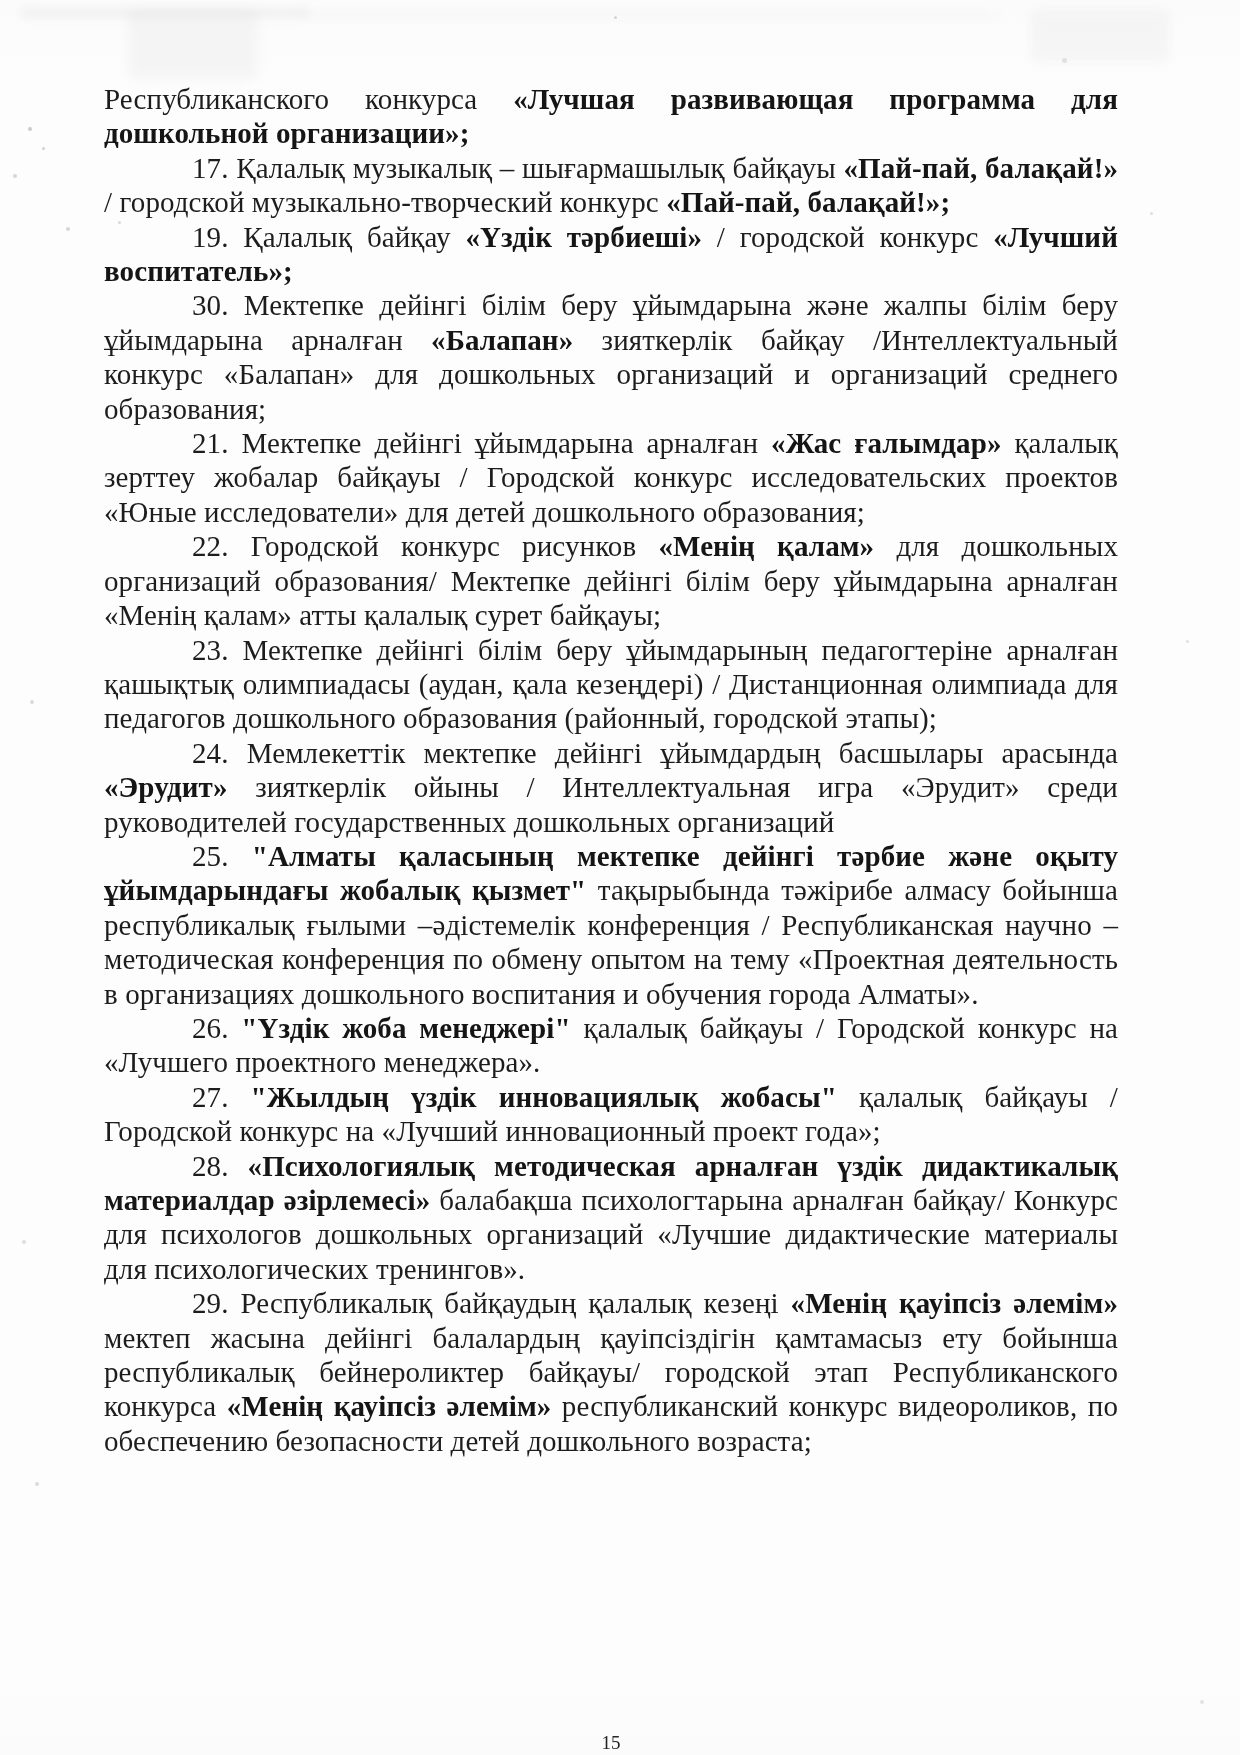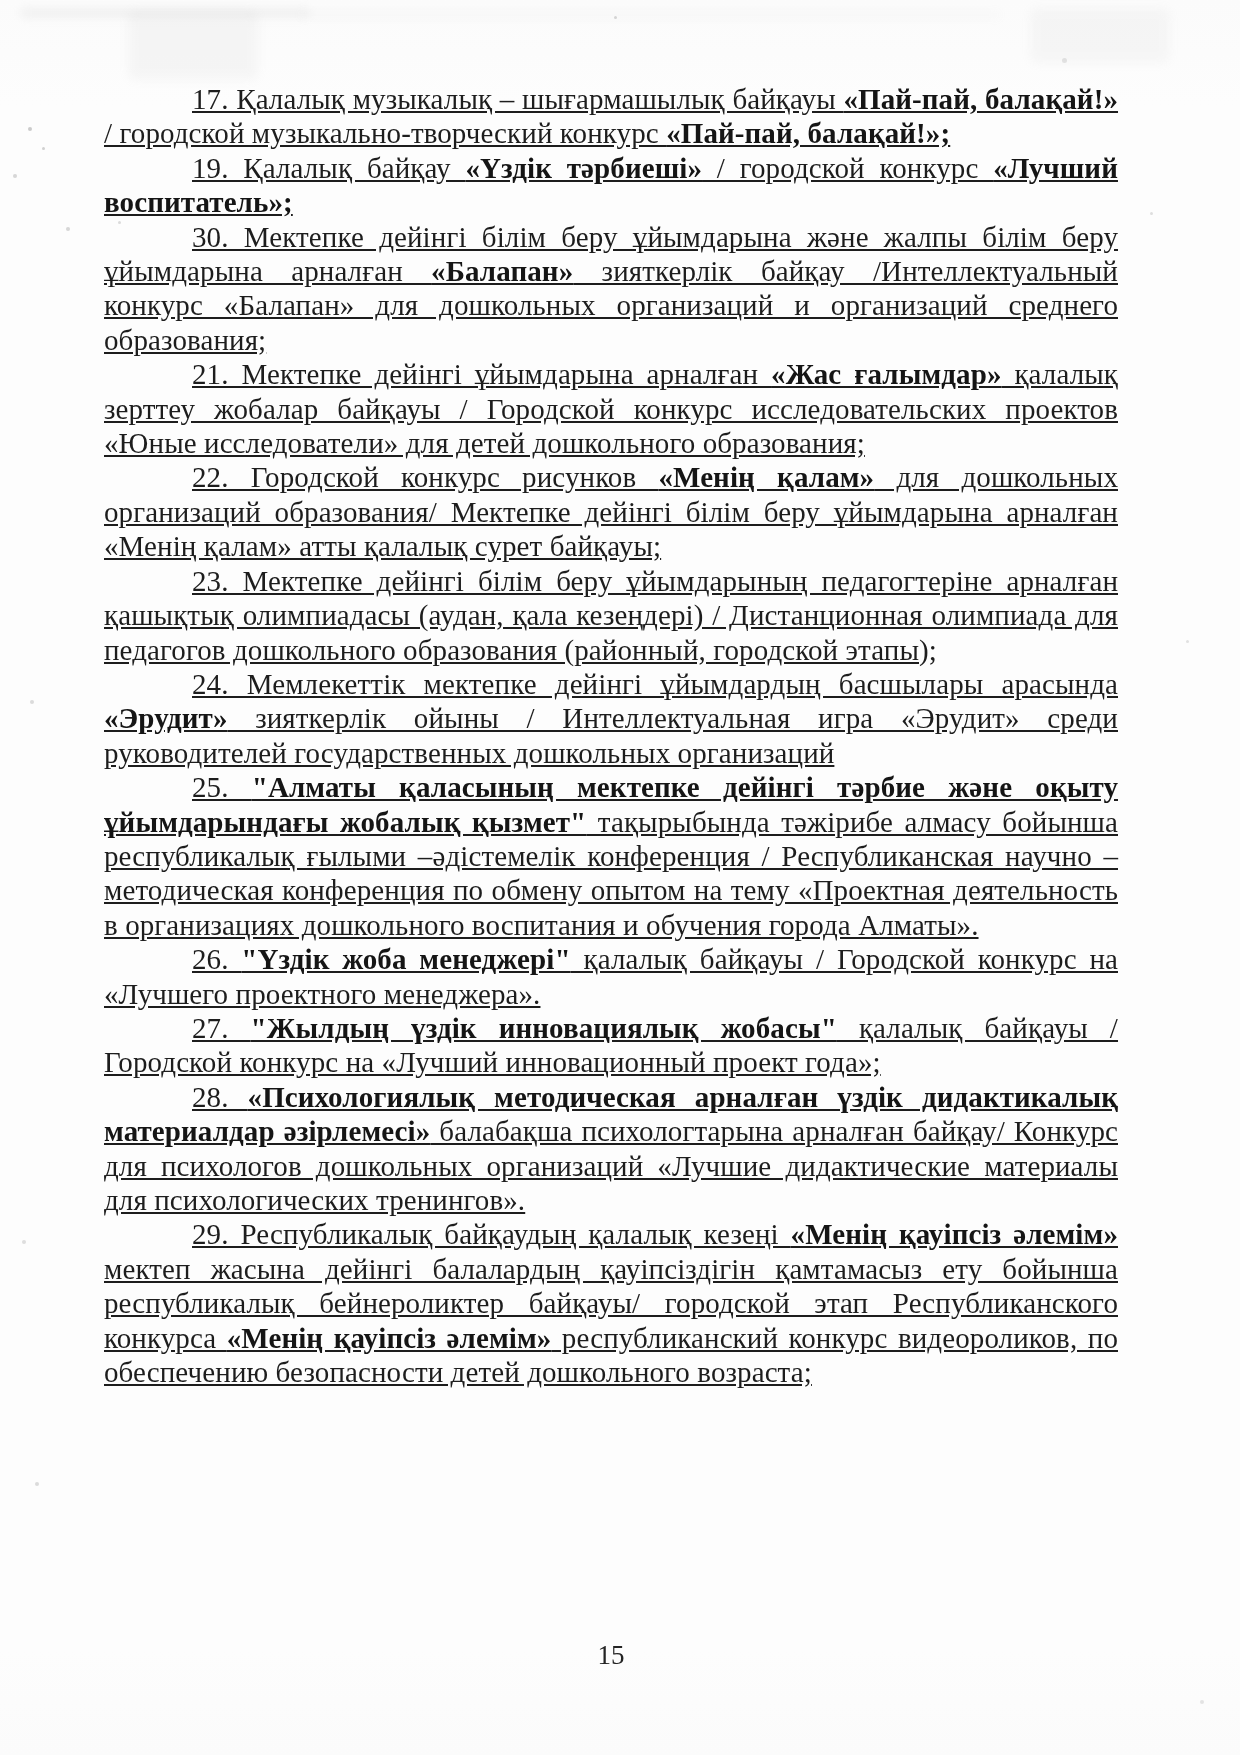--- a/index.html
+++ b/index.html
@@ -29,33 +29,32 @@
     line-height: 34.4px;
     text-align: justify;
     letter-spacing: 0.1px;
   }
   .content p {
     margin: 0;
     padding: 0;
   }
   .content p.indent {
     text-indent: 88px;
-    text-decoration: underline;
   }
   .bold {
     font-weight: bold;
     color: #151515;
   }
   .pagenum {
     position: absolute;
     left: 104px;
-    top: 1640px;
+    top: 1732px;
     width: 1014px;
     text-align: center;
-    font-size: 27px;
+    font-size: 19px;
     color: #242424;
   }
   .speck {
     position: absolute;
     background: #8e8e8e;
     border-radius: 50%;
   }
   .smudge {
     position: absolute;
     background: #b9b9b9;
@@ -80,20 +79,21 @@
       <div class="speck" style="left: 614px; top: 16px; width: 3px; height: 3px; opacity: 0.35;"></div>
       <div class="speck" style="left: 1062px; top: 58px; width: 5px; height: 5px; opacity: 0.22;"></div>
       <div class="speck" style="left: 1150px; top: 212px; width: 3px; height: 3px; opacity: 0.28;"></div>
       <div class="speck" style="left: 30px; top: 700px; width: 4px; height: 4px; opacity: 0.3;"></div>
       <div class="speck" style="left: 1186px; top: 640px; width: 3px; height: 3px; opacity: 0.25;"></div>
       <div class="speck" style="left: 22px; top: 1240px; width: 4px; height: 4px; opacity: 0.28;"></div>
       <div class="speck" style="left: 35px; top: 1482px; width: 4px; height: 4px; opacity: 0.3;"></div>
       <div class="speck" style="left: 1200px; top: 1700px; width: 4px; height: 4px; opacity: 0.22;"></div>
     </div>
   <div class="content" id="doc-body">
+      <p class=""><span>Республиканского конкурса </span><span class="bold">«Лучшая развивающая программа для дошкольной организации»;</span></p>
       <p class="indent"><span>17. Қалалық музыкалық – шығармашылық байқауы </span><span class="bold">«Пай-пай, балақай!»</span><span> / городской музыкально-творческий конкурс </span><span class="bold">«Пай-пай, балақай!»;</span></p>
       <p class="indent"><span>19. Қалалық байқау </span><span class="bold">«Үздік тәрбиеші»</span><span> / городской конкурс </span><span class="bold">«Лучший воспитатель»;</span></p>
       <p class="indent"><span>30. Мектепке дейінгі білім беру ұйымдарына және жалпы білім беру ұйымдарына арналған </span><span class="bold">«Балапан»</span><span> зияткерлік байқау /Интеллектуальный конкурс «Балапан» для дошкольных организаций и организаций среднего образования;</span></p>
       <p class="indent"><span>21. Мектепке дейінгі ұйымдарына арналған </span><span class="bold">«Жас ғалымдар»</span><span> қалалық зерттеу жобалар байқауы / Городской конкурс исследовательских проектов «Юные исследователи» для детей дошкольного образования;</span></p>
       <p class="indent"><span>22. Городской конкурс рисунков </span><span class="bold">«Менің қалам»</span><span> для дошкольных организаций образования/ Мектепке дейінгі білім беру ұйымдарына арналған «Менің қалам» атты қалалық сурет байқауы;</span></p>
       <p class="indent"><span>23. Мектепке дейінгі білім беру ұйымдарының педагогтеріне арналған қашықтық олимпиадасы (аудан, қала кезеңдері) / Дистанционная олимпиада для педагогов дошкольного образования (районный, городской этапы);</span></p>
       <p class="indent"><span>24. Мемлекеттік мектепке дейінгі ұйымдардың басшылары арасында </span><span class="bold">«Эрудит»</span><span> зияткерлік ойыны / Интеллектуальная игра «Эрудит» среди руководителей государственных дошкольных организаций</span></p>
       <p class="indent"><span>25. </span><span class="bold">"Алматы қаласының мектепке дейінгі тәрбие және оқыту ұйымдарындағы жобалық қызмет"</span><span> тақырыбында тәжірибе алмасу бойынша республикалық ғылыми –әдістемелік конференция / Республиканская научно –методическая конференция по обмену опытом на тему «Проектная деятельность в организациях дошкольного воспитания и обучения города Алматы».</span></p>
       <p class="indent"><span>26. </span><span class="bold">"Үздік жоба менеджері"</span><span> қалалық байқауы / Городской конкурс на «Лучшего проектного менеджера».</span></p>
       <p class="indent"><span>27. </span><span class="bold">"Жылдың үздік инновациялық жобасы"</span><span> қалалық байқауы / Городской конкурс на «Лучший инновационный проект года»;</span></p>

